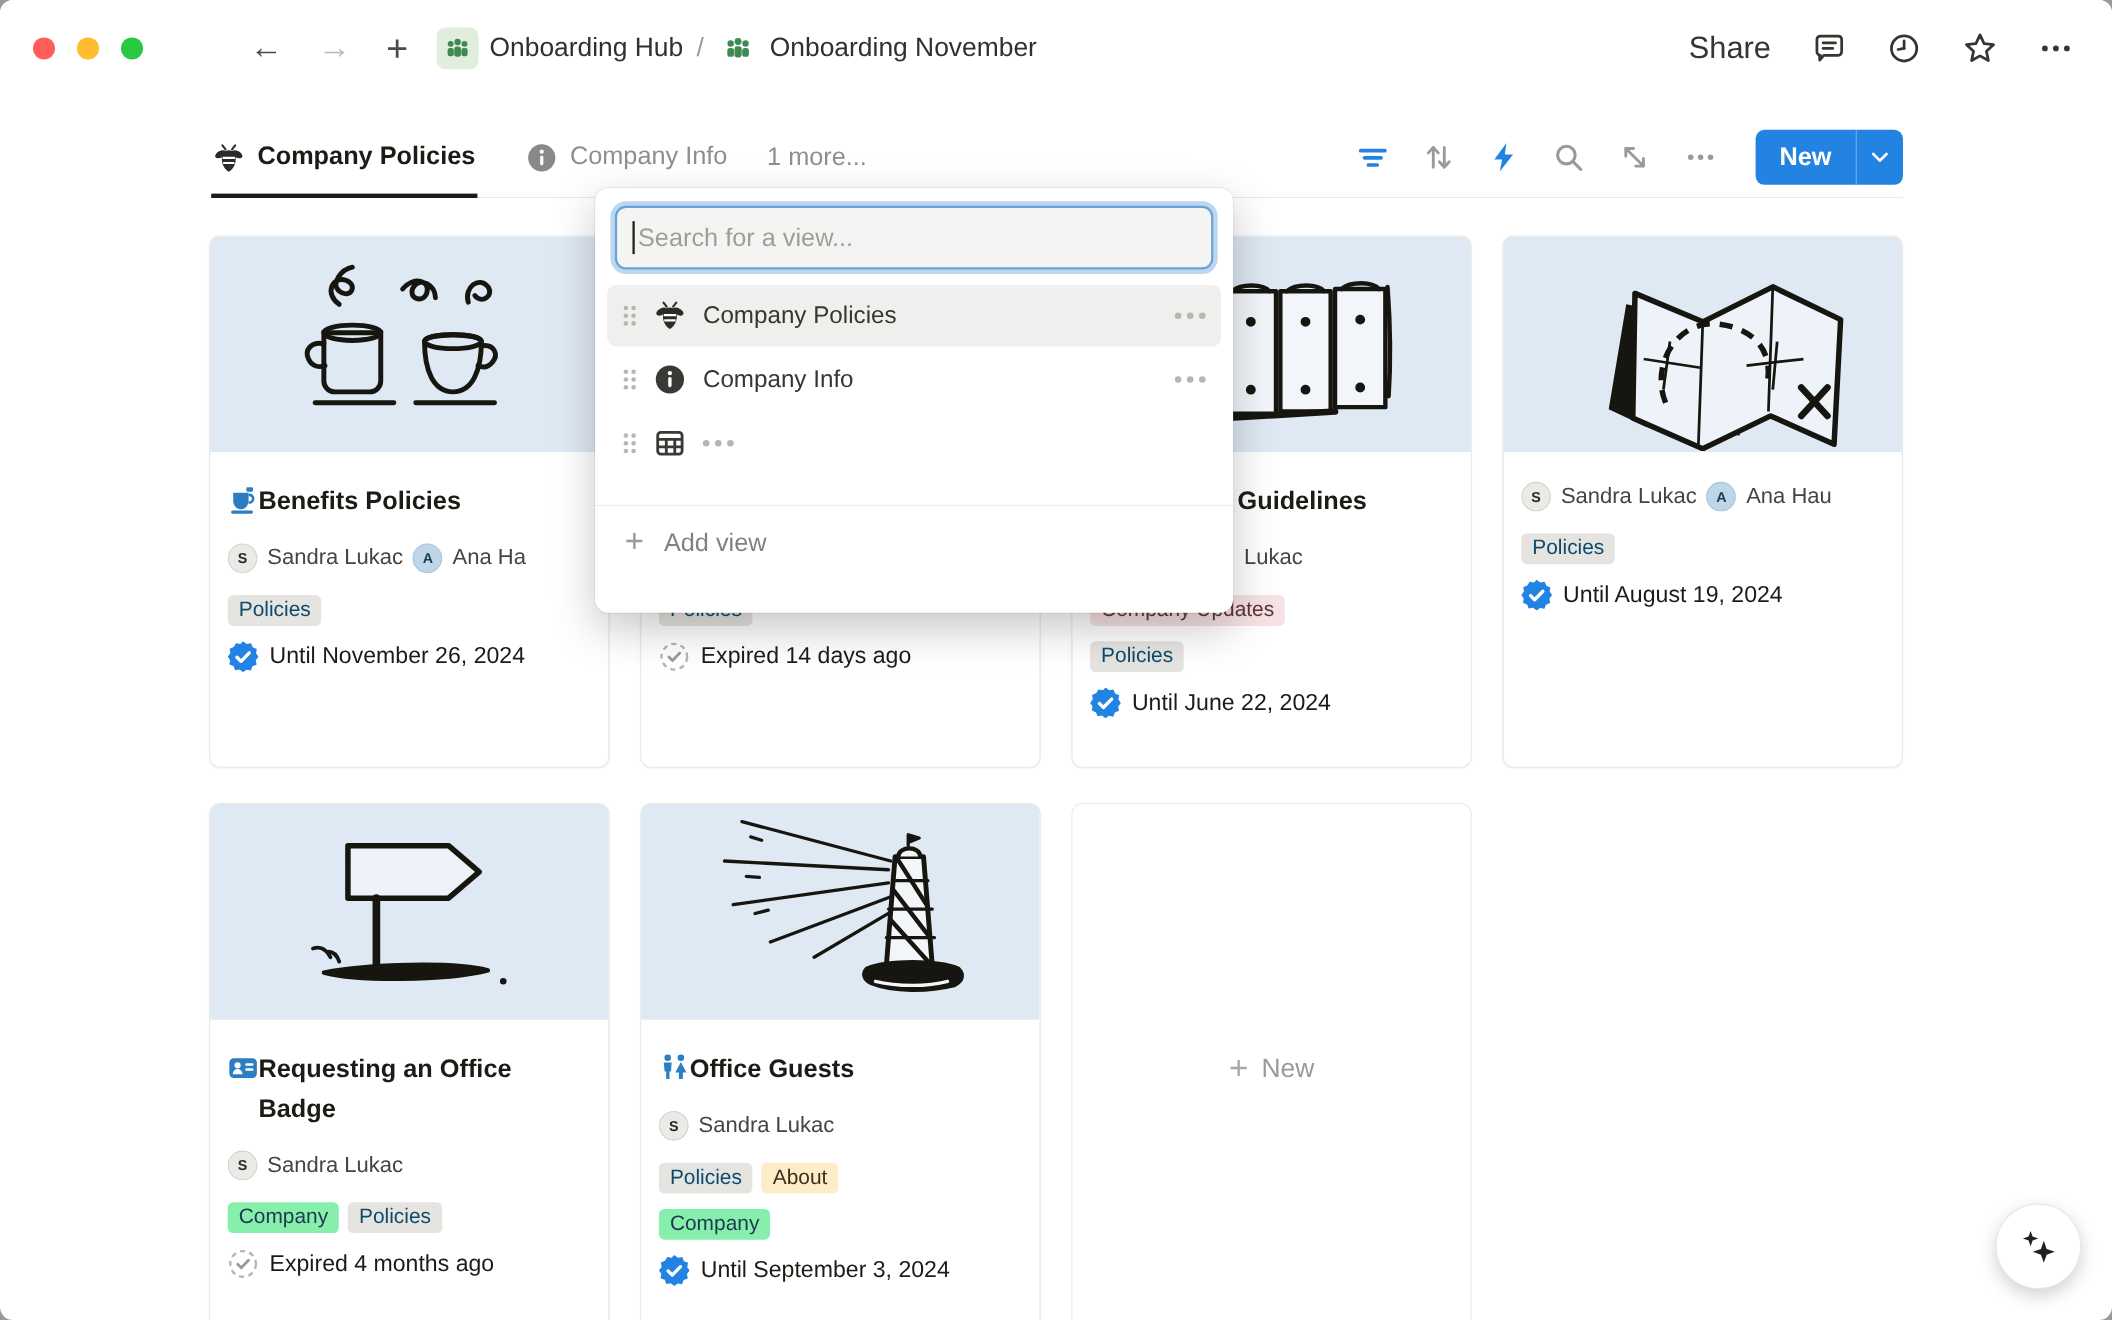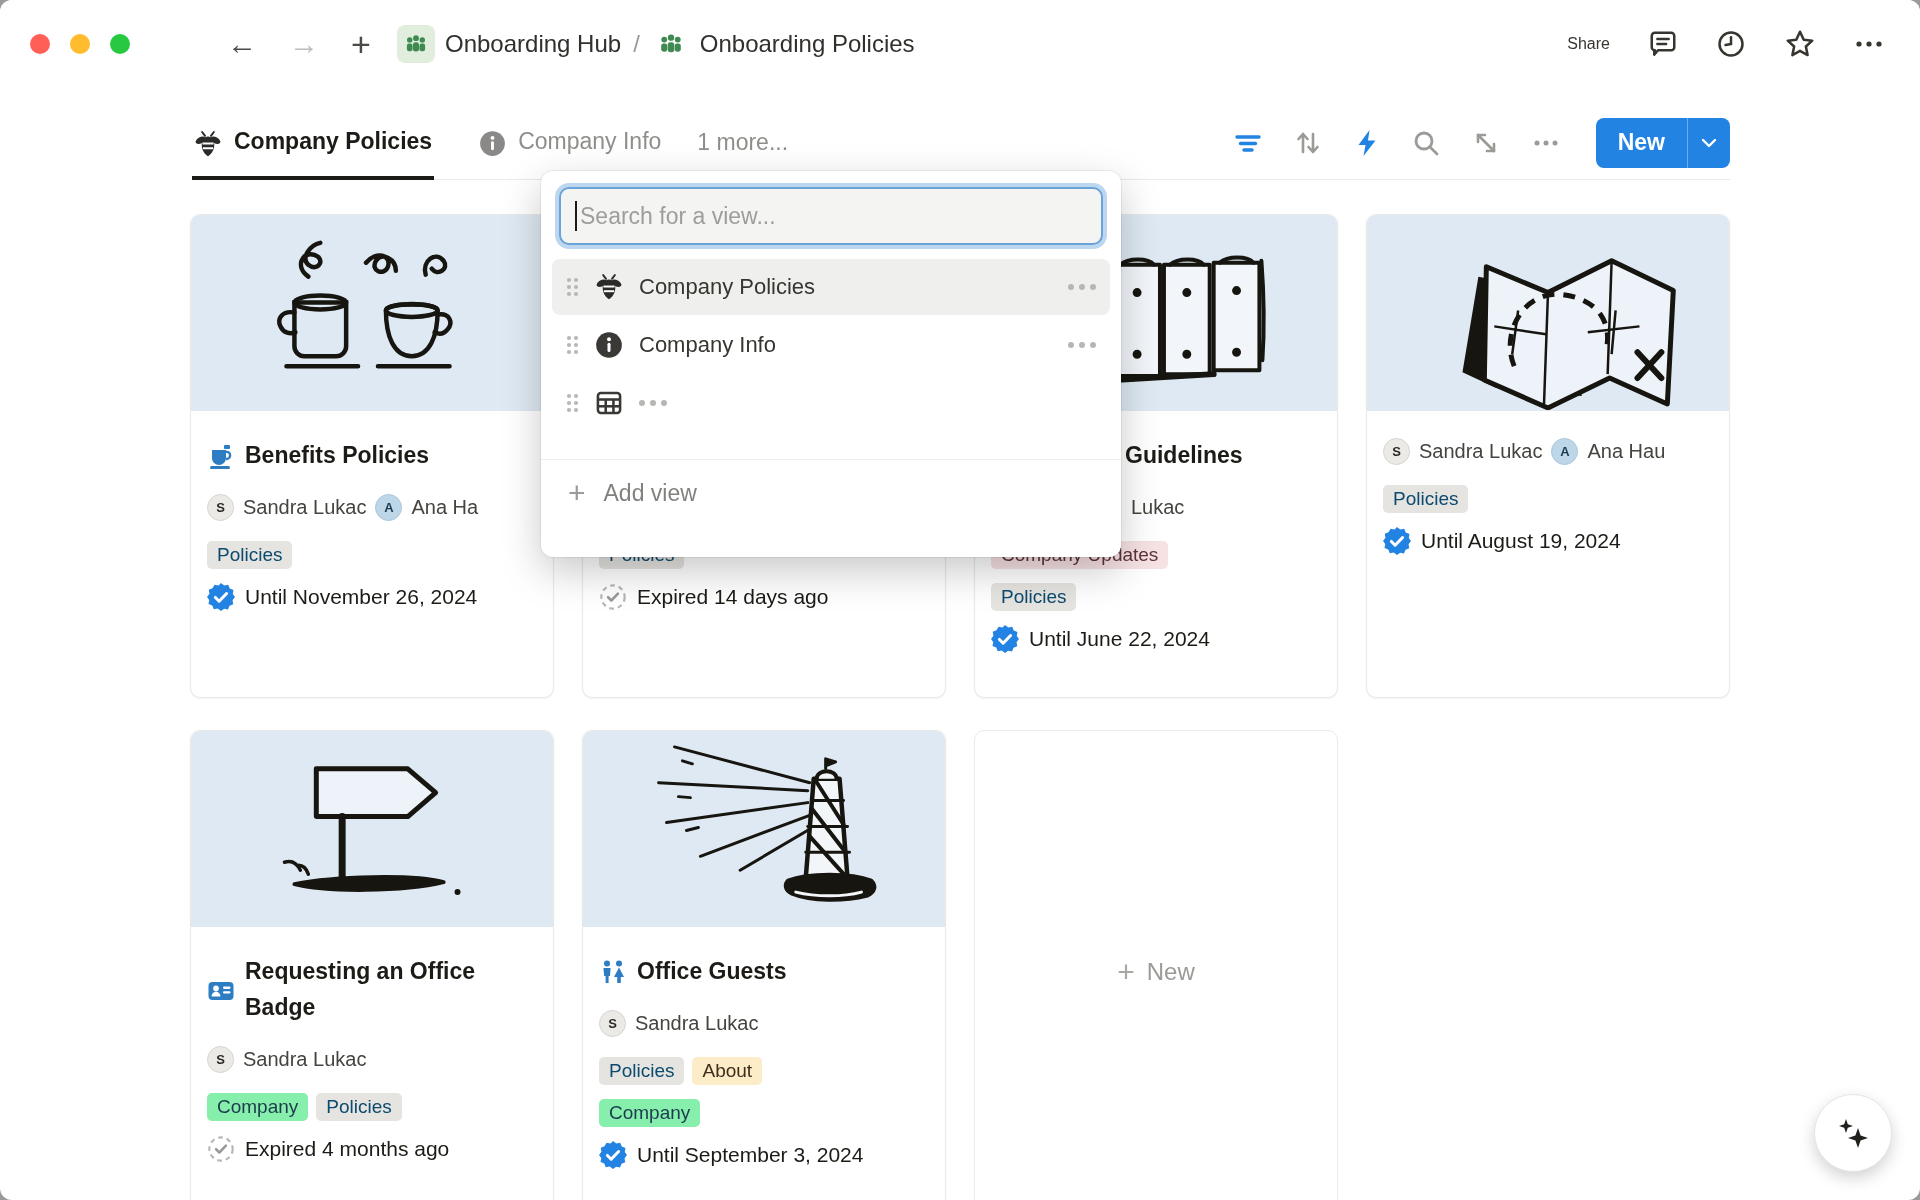--- a/index.html
+++ b/index.html
@@ -16,21 +16,21 @@
   .hamburger span { height:3.5px; background:#4c4b48; border-radius:2px; }
   .nav-arrow { margin-left:30px; font-size:30px; color:#4c4b48; width:32px; }
   .nav-arrow.disabled { color:#bdbcba; }
   .plus { margin-left:26px; font-size:34px; color:#4c4b48; font-weight:300; width:30px; }
   .crumbs { margin-left:21px; display:flex; align-items:center; font-size:24px; font-weight:500; color:#32302c; white-space:nowrap; }
   .crumb { display:flex; align-items:center; gap:10px; }
   .crumb-iconbox { width:38px; height:38px; border-radius:8px; background:#e1eedd; display:flex; align-items:center; justify-content:center; }
   .crumb-iconplain { width:38px; height:38px; display:flex; align-items:center; justify-content:center; }
   .crumb-sep { color:#9b9a97; margin:0 12px; font-weight:400; }
   .tb-right { margin-left:auto; display:flex; align-items:center; gap:38px; }
-  .share { font-size:16px; color:#37352f; }
+  .share { font-size:28px; color:#37352f; }
 
   
   .tabbar { position:absolute; left:192px; right:190px; top:106px; height:74px; border-bottom:1px solid #e9e9e7; display:flex; align-items:center; }
   .tab { height:100%; display:flex; align-items:center; gap:12px; border-bottom:4px solid transparent; margin-bottom:-2px; padding:0 2px; }
   .tab.active { border-bottom-color:#1c1b17; }
   .tab-label { font-size:23px; font-weight:600; color:#1d1b16; white-space:nowrap; }
   .tab-label.inactive { color:#8f8e8b; font-weight:500; }
   .tab-more { margin-left:34px; font-size:23px; color:#8f8e8b; }
   .tab + .tab { margin-left:42px; }
   .viewtools { margin-left:auto; display:flex; align-items:center; gap:32px; }
@@ -39,21 +39,21 @@
   .new-btn-main { display:flex; align-items:center; padding:0 22px; color:#fff; font-size:23px; font-weight:600; }
   .new-btn-divider { width:1px; background:rgba(255,255,255,.35); }
   .new-btn-chev { display:flex; align-items:center; padding:0 13px; }
 
   
   .grid { position:absolute; left:190px; top:214px; display:grid; grid-template-columns:repeat(4,364px); column-gap:28px; row-gap:32px; grid-auto-rows:484px; }
   .card { background:#fff; border:1px solid #e8e8e6; border-radius:10px; box-shadow:0 1px 2px rgba(0,0,0,.05); overflow:hidden; display:flex; flex-direction:column; }
   .cover { height:196px; background:#dfe9f3; flex:none; position:relative; overflow:hidden; }
   .cover svg { position:absolute; inset:0; }
   .card-content { padding:26px 16px 0; flex:1; overflow:hidden; }
-  .title-row { display:flex; align-items:center; gap:10px; font-size:23px; font-weight:600; color:#1d1b16; line-height:36px; margin-bottom:20px; }
+  .title-row { display:flex; align-items:flex-start; font-size:23px; font-weight:600; color:#1d1b16; line-height:36px; margin-bottom:20px; }
   .title-icon { flex:none; width:28px; height:28px; margin-top:4px; display:flex; align-items:center; justify-content:center; }
   .person-row { display:flex; align-items:center; gap:9px; height:28px; margin-bottom:20px; font-size:20px; color:#45443f; white-space:nowrap; overflow:hidden; }
   .avatar { flex:none; width:27px; height:27px; border-radius:50%; display:flex; align-items:center; justify-content:center; font-size:13px; font-weight:700; }
   .avatar.sketch { background:#eceae6; color:#2b2a27; border:1px solid #d5d3cf; }
   .avatar.blue { background:#bdd6e8; color:#1d3b4e; border:1px solid #a9c6da; }
   .tag-row { display:flex; gap:8px; margin-bottom:14px; flex-wrap:wrap; }
   .tag { font-size:19px; line-height:28px; padding:0 10px; border-radius:5px; white-space:nowrap; color:#0c4a6e; }
   .tag-gray { background:#e5e4e0; }
   .tag-blue { background:#86efac; color:#1d3b4e; }
   .tag-yellow { background:#fdecc8; color:#402c1b; }
@@ -126,21 +126,21 @@
               <g fill="#3e8a50">
                 <circle cx="6.2" cy="8.2" r="2.5"></circle>
                 <circle cx="17.8" cy="8.2" r="2.5"></circle>
                 <circle cx="12" cy="6.6" r="2.7"></circle>
                 <rect x="3.6" y="11.6" width="5.2" height="7" rx="2"></rect>
                 <rect x="15.2" y="11.6" width="5.2" height="7" rx="2"></rect>
                 <rect x="9.2" y="10.4" width="5.6" height="8.6" rx="2.2"></rect>
               </g>
             </svg>
         </span>
-        <span>Onboarding Policies</span>
+        <span>Onboarding November</span>
       </div>
     </div>
 
     <div class="tb-right">
       <span class="share">Share</span>
       <span class="tb-icon">
         <svg width="30" height="30" viewBox="0 0 24 24" fill="none" stroke="#37352f" stroke-width="2" stroke-linecap="round" stroke-linejoin="round">
             <path d="M3 5.5 A2.5 2.5 0 0 1 5.5 3 H18.5 A2.5 2.5 0 0 1 21 5.5 V14.5 A2.5 2.5 0 0 1 18.5 17 H8 L5 20.5 V17 H5.5 A2.5 2.5 0 0 1 3 14.5 Z"></path>
             <line x1="7.5" y1="8" x2="16.5" y2="8"></line>
             <line x1="7.5" y1="12" x2="14.5" y2="12"></line>

